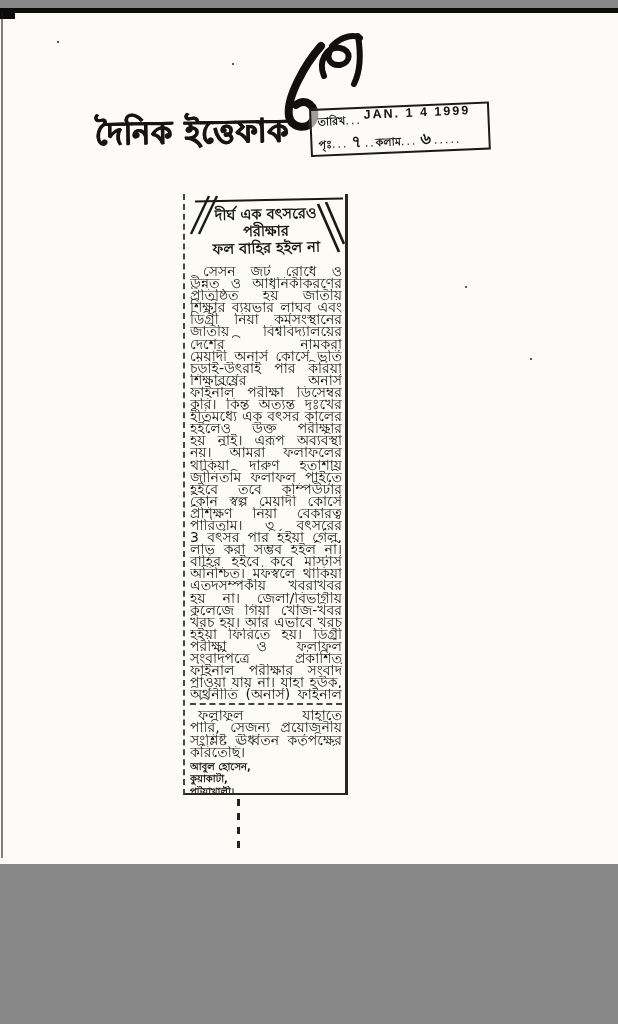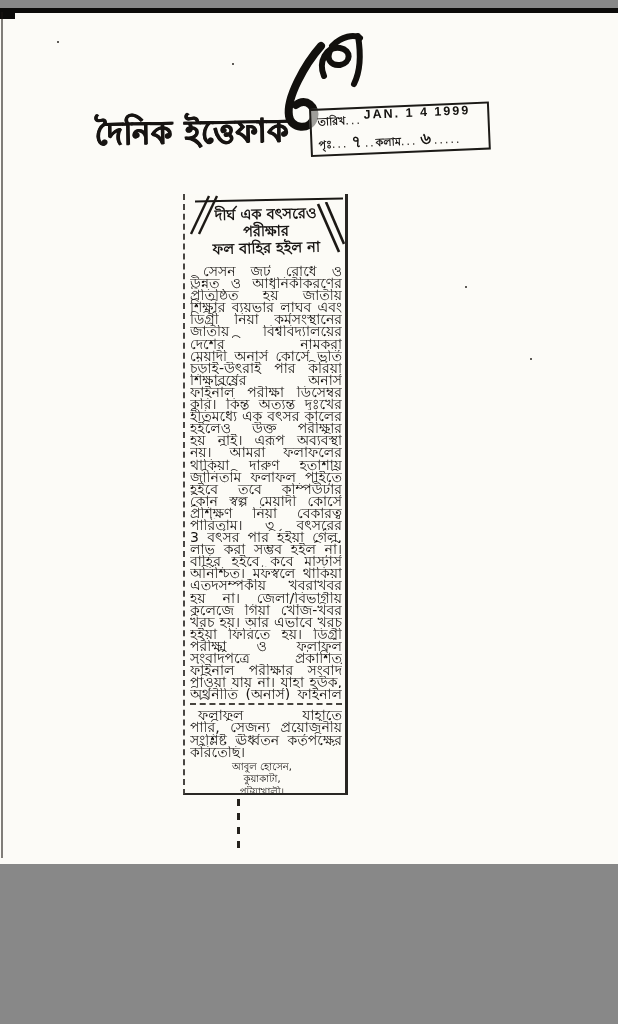--- a/index.html
+++ b/index.html
@@ -64,21 +64,21 @@
   }
   .article-body{margin-top:8px;}
   .bodyline{
     font-size:14px;height:12.1px;line-height:12.1px;overflow:hidden;
     text-align:justify;text-align-last:justify;
   }
   .article-body .bodyline:first-child{text-indent:13px;}
   .separator{border-top:2px dashed rgba(40,36,30,.85);margin:3px 0 4px 0;}
   .closing .bodyline:first-child{text-indent:8px;}
   .signature{margin-top:3px;padding-right:8px;}
-  .sigline{font-size:10px;line-height:12.5px;text-align:center;font-weight:normal;height:12.5px;overflow:hidden;}
+  .sigline{font-size:10px;line-height:12.5px;text-align:left;font-weight:bold;height:12.5px;overflow:hidden;}
 
   
   .below-dashes{
     position:absolute;left:237px;top:791px;width:2.5px;height:54px;
     background:repeating-linear-gradient(to bottom,#25221d 0 7px,transparent 7px 14px);
   }
 </style>
 </head>
 <body>
 

